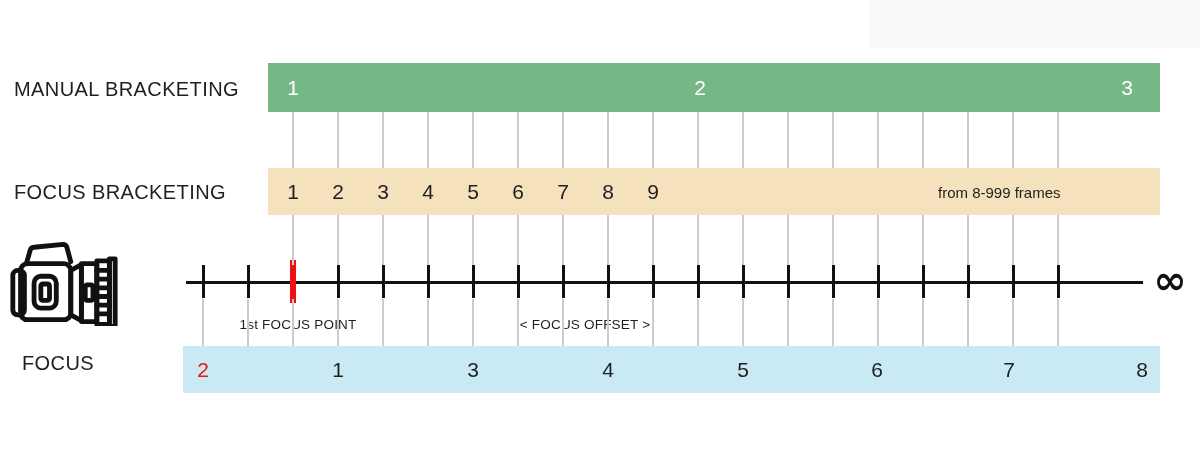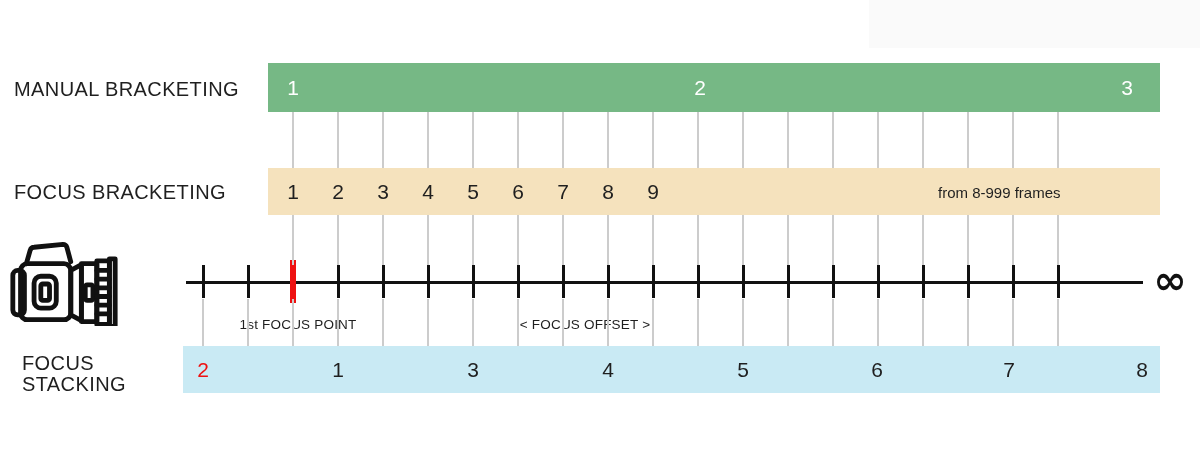--- a/index.html
+++ b/index.html
@@ -35,35 +35,34 @@
     font-family:"DejaVu Sans", sans-serif;font-size:40px;font-weight:bold;color:#111111;line-height:1;
   }
   .caption{
     position:absolute;top:317px;transform:translateX(-50%);
     font-size:13.5px;color:#1f1f1f;white-space:nowrap;letter-spacing:.2px;
   }
   .cap-focus-point{left:298px;}
   .cap-focus-offset{left:585px;}
   .label-manual{left:14px;top:78px;}
   .label-bracketing{left:14px;top:181px;}
-  .label-stacking{left:22px;top:353px;line-height:21px;}
+  .label-stacking{left:22px;top:353px;line-height:21px;text-align:center;}
   .camera{left:8px;top:240px;width:112px;height:86px;}
 </style>
 </head>
 <body>
 
 <div class="stage">
 
   <div class="abs corner-bg"></div>
 
   <div class="abs row-label label-manual">MANUAL BRACKETING</div>
   <div class="abs row-label label-bracketing">FOCUS BRACKETING</div>
   <div class="abs row-label label-stacking">
     <div>FOCUS</div>
-    <div>STACKING</div>
   </div>
 
   <svg class="abs camera" viewBox="0 0 116 88">
     <g fill="none" stroke="#111111" stroke-width="5" stroke-linejoin="round" stroke-linecap="round">
       <rect x="5" y="31" width="12" height="46" rx="5"></rect>
       <rect x="13" y="24" width="52" height="58" rx="7"></rect>
       <path d="M19,24 L23,10 Q24,7 27,7 L57,4 Q60,4 61,7 L65,22"></path>
       <rect x="27" y="37" width="23" height="33" rx="7"></rect>
       <rect x="34" y="45" width="9" height="17" rx="2"></rect>
       <path d="M65,31 L76,25 L76,83 L65,77 Z"></path>

